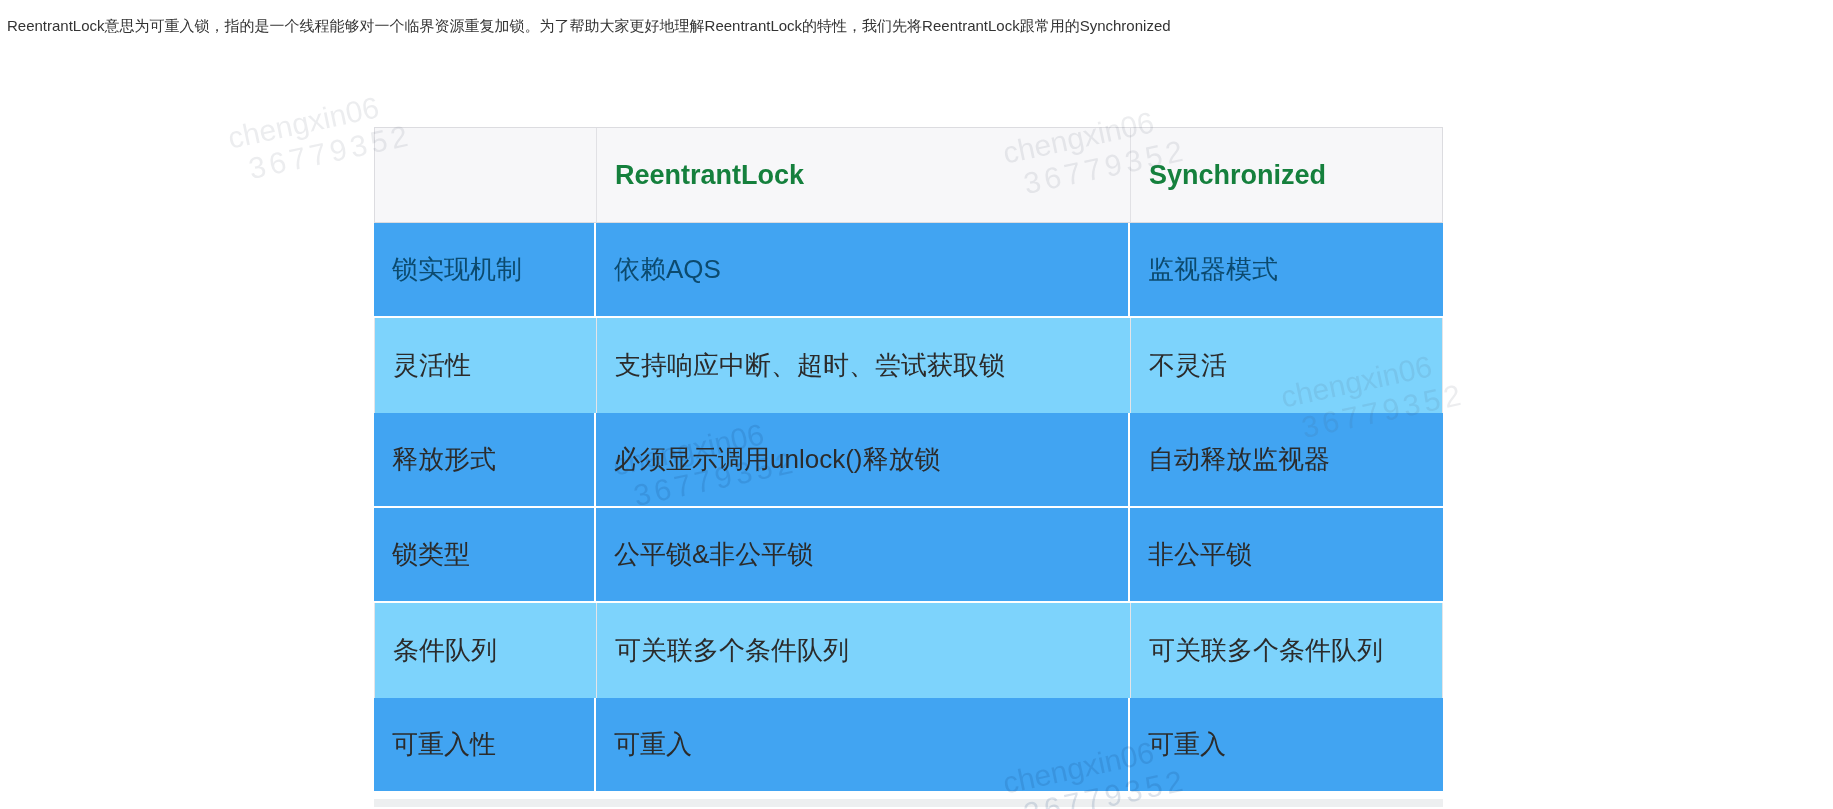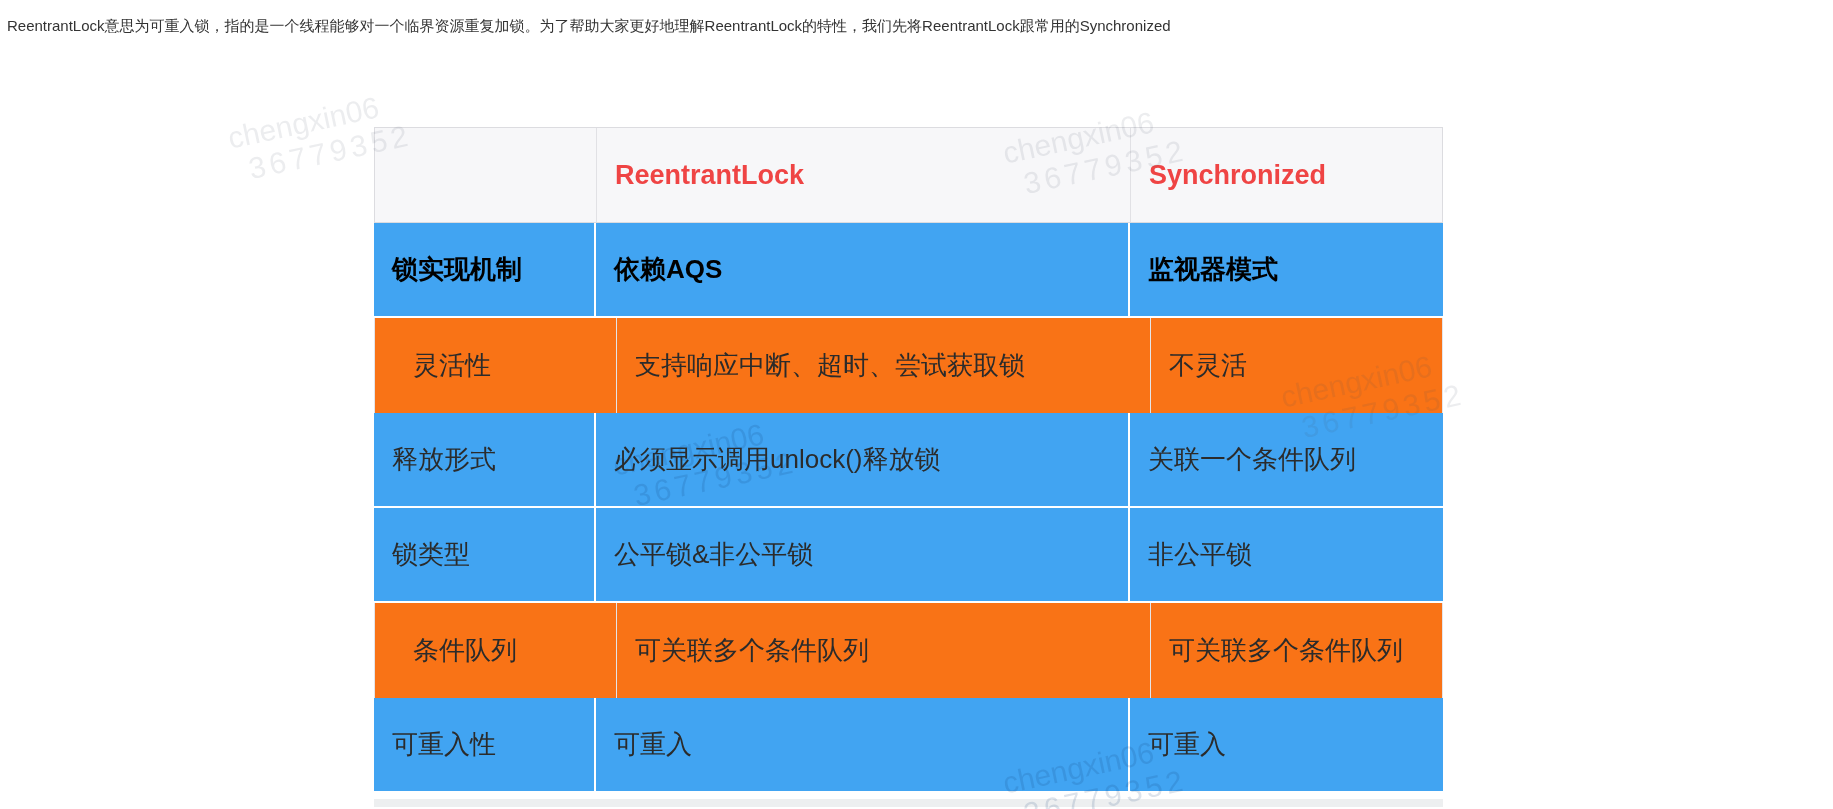--- a/index.html
+++ b/index.html
@@ -7,38 +7,38 @@
               font-family:"Liberation Sans","DejaVu Sans",sans-serif; }
 
   
   .intro { position:absolute; left:7px; top:5px; width:1822px;
            font-size:15px; line-height:42px; color:#333; }
 
   
   .cmp-table { position:absolute; left:374px; top:127px; width:1069px; }
 
   .t-header { display:flex; height:96px; background:#f7f7f9;
-              border:1px solid #dcdce0; font-weight:bold; font-size:27px; color:#ef4444; }
+              border:1px solid #dcdce0; font-weight:bold; font-size:27px; color:#15803d; }
   .t-header .cell { border-right:1px solid #e1e1e5; }
   .t-header .cell:last-child { border-right:none; }
 
   .t-row { display:flex; height:95px; font-size:26px; color:#2b2b2b; }
   .t-row .cell { display:flex; align-items:center; padding-left:18px; overflow:hidden; }
   .cell { display:flex; align-items:center; padding-left:18px; }
   .c1 { width:222px; } .c2 { width:534px; } .c3 { flex:1; }
 
-  .t-row.white { background:#f97316; border-left:1px solid #e4e4e8; border-right:1px solid #e4e4e8;padding-left:20px; }
+  .t-row.white { background:#7dd3fc; border-left:1px solid #e4e4e8; border-right:1px solid #e4e4e8; }
   .t-row.white .cell { border-right:1px solid #e4e4e8; }
   .t-row.white .cell:last-child { border-right:none; }
 
   .t-row.blue { background:#41a4f2; border-bottom:2px solid #ffffff; }
   .t-row.blue .cell { border-right:2px solid #ffffff; }
   .t-row.blue .cell:last-child { border-right:none; }
 
-  .t-row.bold { font-weight:bold; color:#000000; }
+  .t-row.bold { font-weight:normal; color:#0c4a6e; }
 
   .next-row-edge { height:8px; background:#edeff0; margin-top:6px; }
 
   
   .wm { position:absolute; transform:rotate(-12deg); font-size:30px; line-height:34px;
         white-space:nowrap; color:rgba(70,80,100,0.10); pointer-events:none; z-index:5; }
   .wm .num { letter-spacing:4px; padding-left:14px; display:block; }
   .wm.on-blue { color:rgba(15,55,110,0.14); }
 </style>
 </head>
@@ -80,21 +80,21 @@
 
   <div class="t-row white">
     <div class="cell c1">灵活性</div>
     <div class="cell c2">支持响应中断、超时、尝试获取锁</div>
     <div class="cell c3">不灵活</div>
   </div>
 
   <div class="t-row blue">
     <div class="cell c1">释放形式</div>
     <div class="cell c2">必须显示调用unlock()释放锁</div>
-    <div class="cell c3">关联一个条件队列</div>
+    <div class="cell c3">自动释放监视器</div>
   </div>
 
   <div class="t-row blue">
     <div class="cell c1">锁类型</div>
     <div class="cell c2">公平锁&amp;非公平锁</div>
     <div class="cell c3">非公平锁</div>
   </div>
 
   <div class="t-row white">
     <div class="cell c1">条件队列</div>

